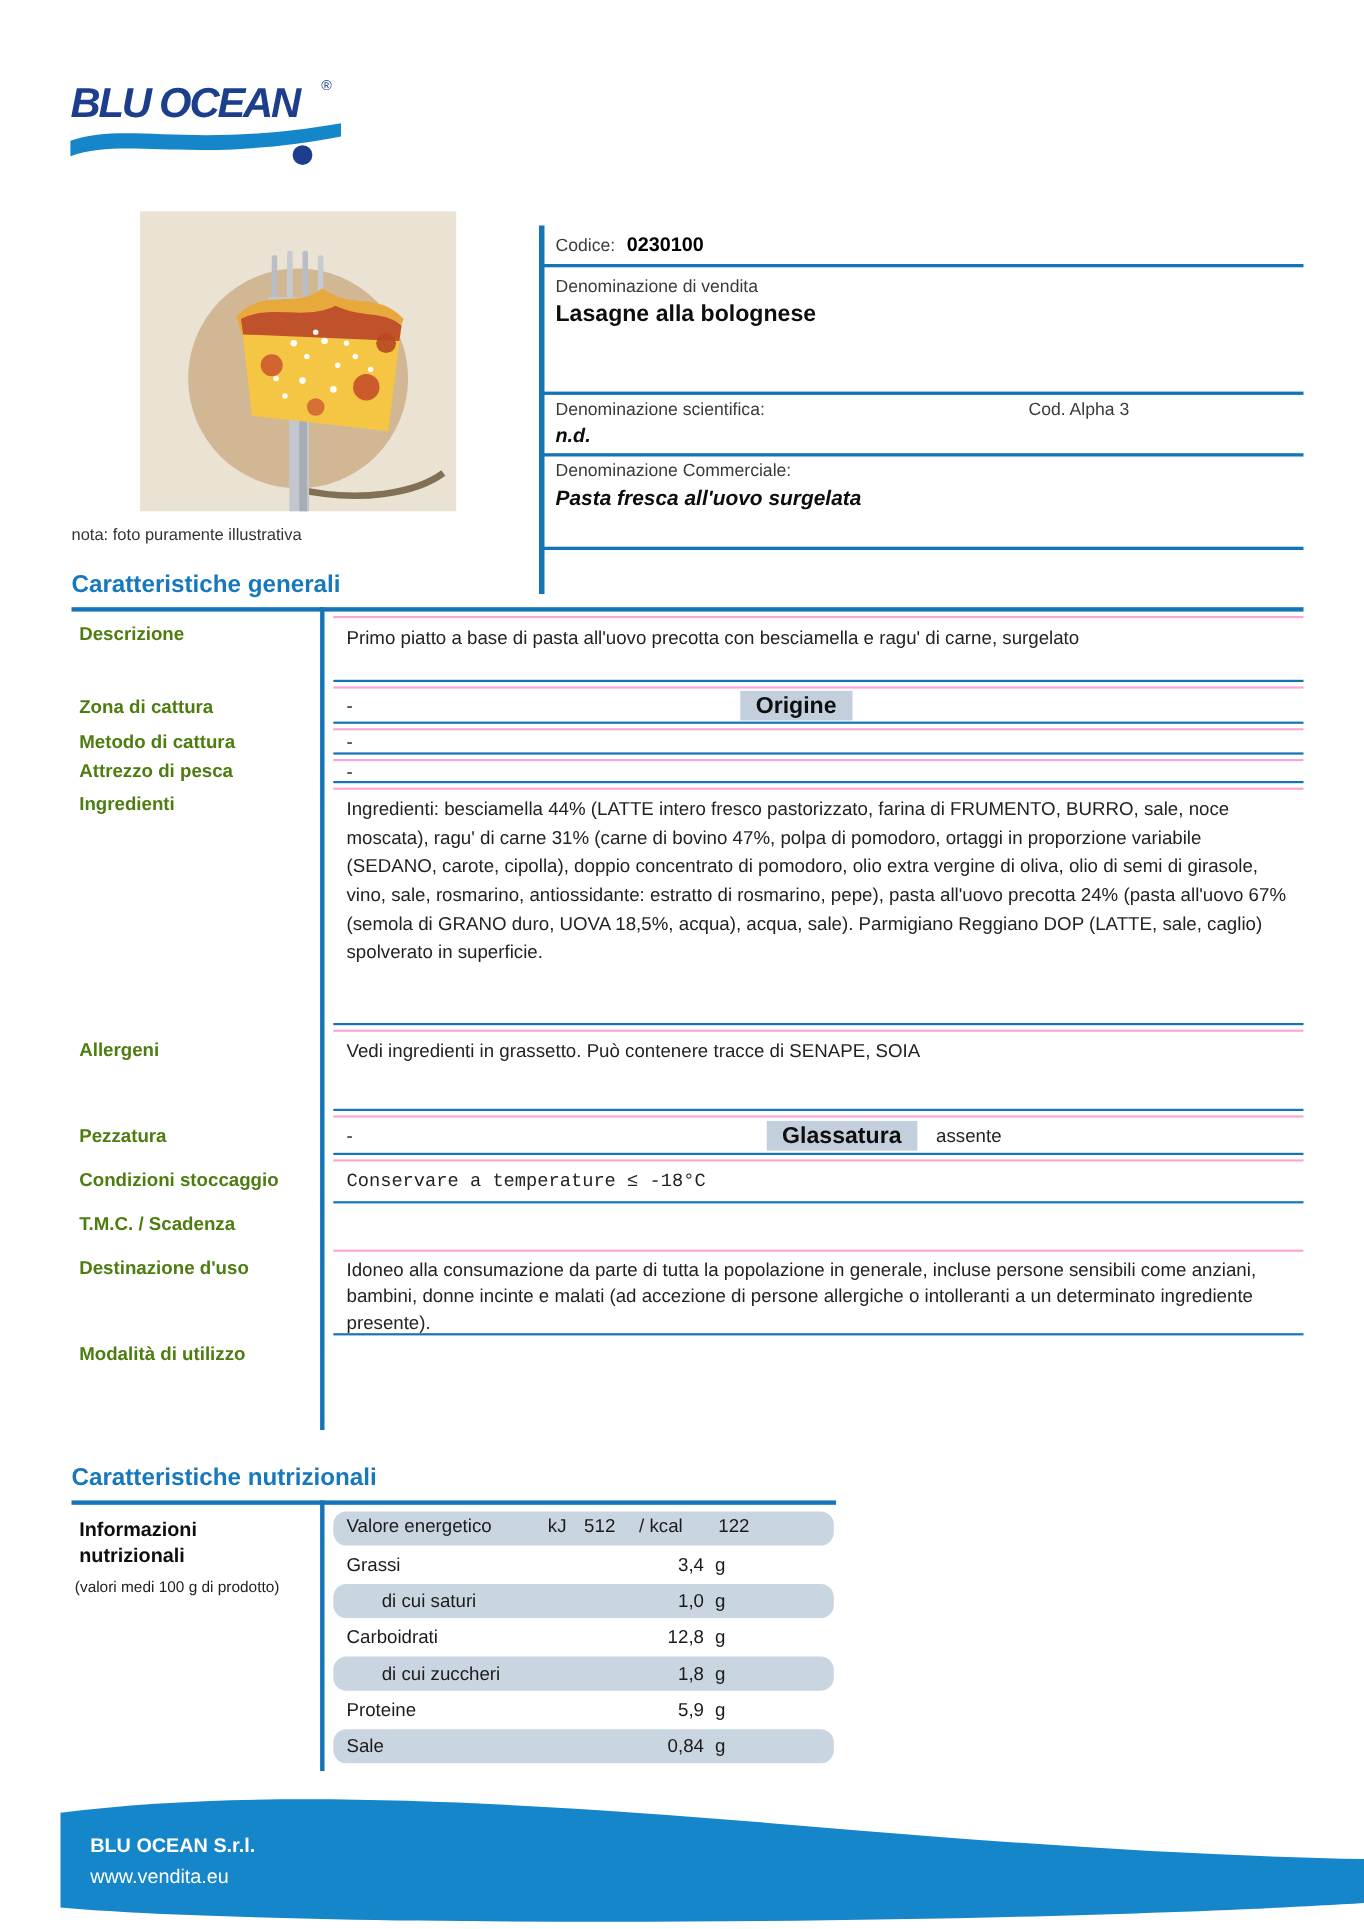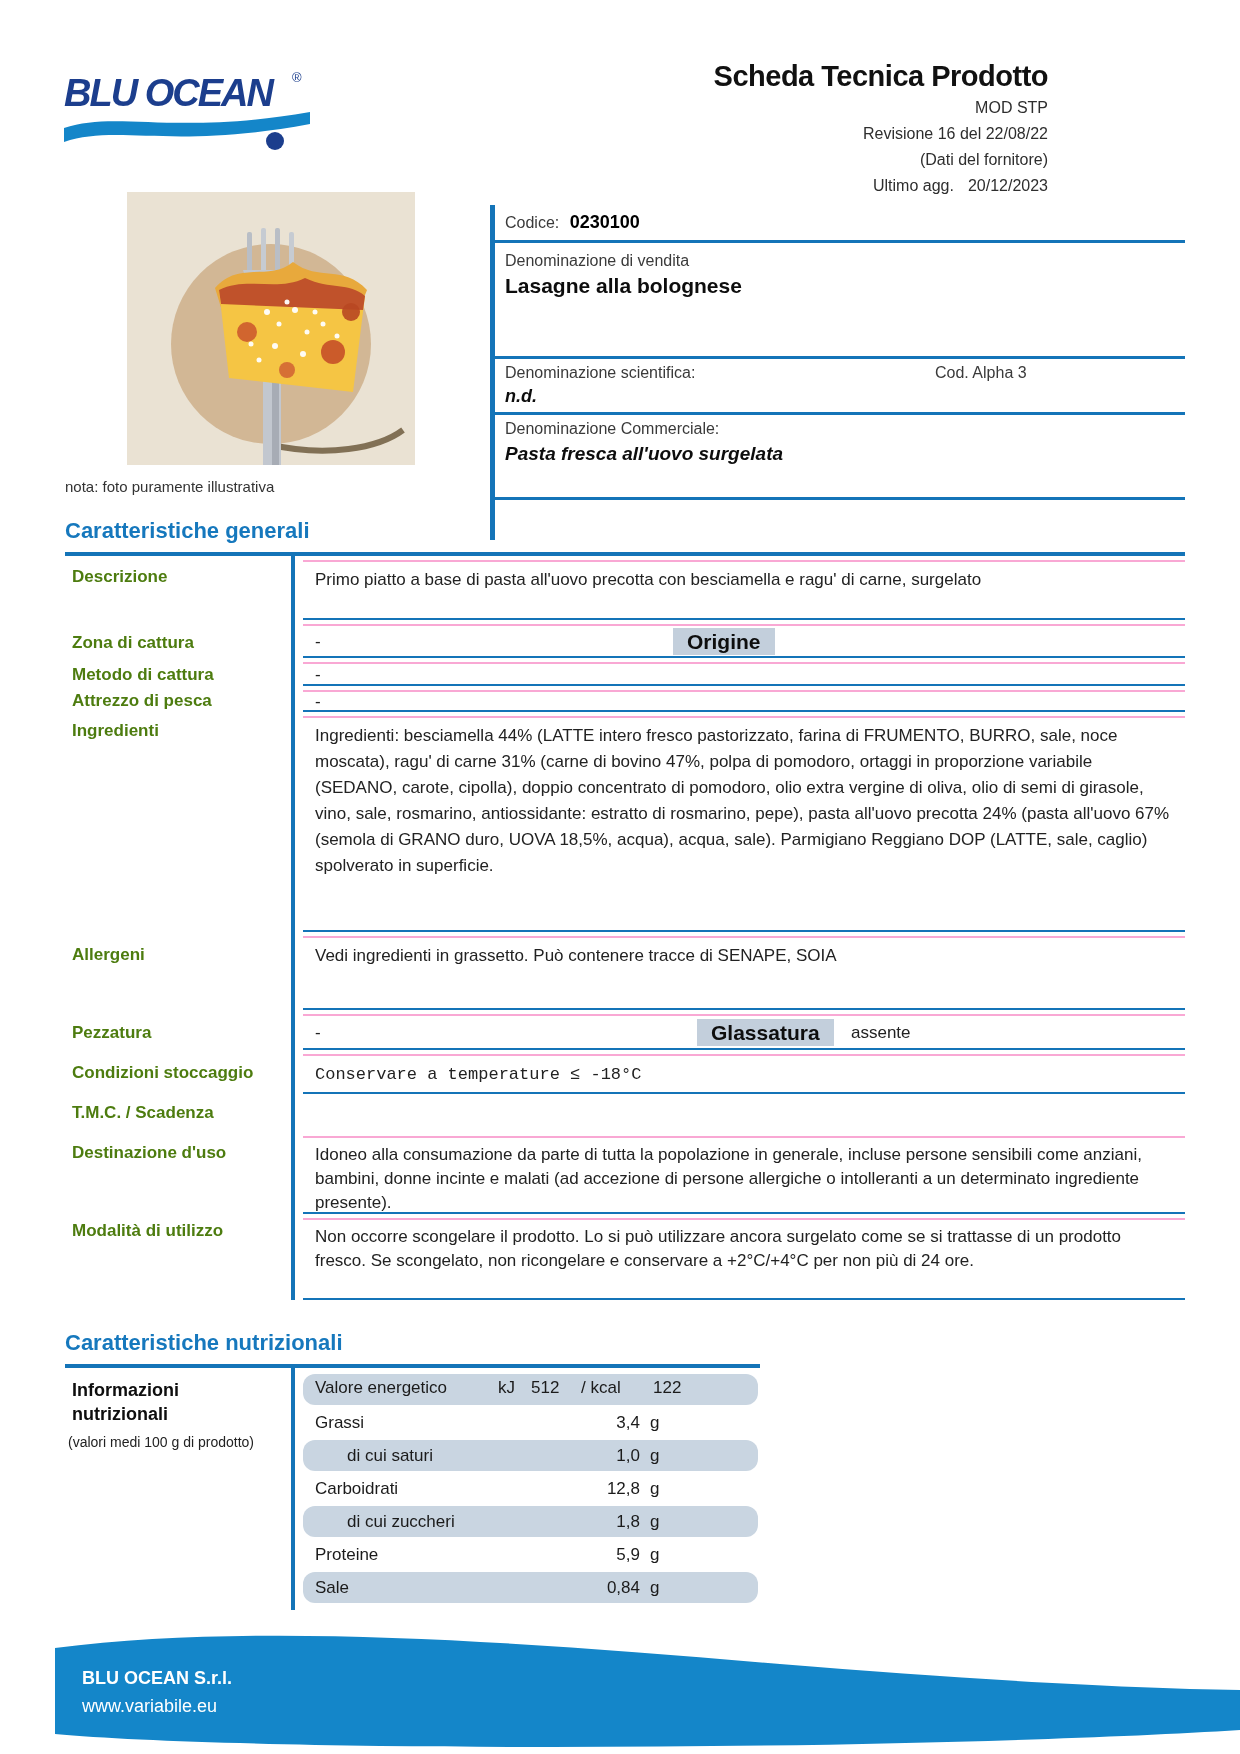--- a/index.html
+++ b/index.html
@@ -62,29 +62,20 @@
 
 <div id="page">
 
   <svg class="logo" viewBox="0 0 252 92">
     <text x="2" y="40" font-size="38" font-weight="bold" font-style="italic" fill="#1c3e8d" letter-spacing="-2">BLU OCEAN</text>
     <text x="230" y="16" font-size="13" fill="#1c3e8d">®</text>
     <path d="M2,62 C55,44 110,70 248,46 L248,58 C110,84 55,58 2,76 Z" fill="#1486c9"></path>
     <circle cx="213" cy="75" r="9" fill="#1c3e8d"></circle>
   </svg>
 
-  <div class="hdr">
-    <div class="hdr-title">Scheda Tecnica Prodotto</div>
-    <div class="hdr-sub">MOD STP</div>
-    <div class="hdr-sub">Revisione 16 del 22/08/22</div>
-    <div class="hdr-sub">(Dati del fornitore)</div>
-    <div class="hdr-sub">
-      <span>Ultimo agg.</span><span class="hdr-gap"></span><span>20/12/2023</span>
-    </div>
-  </div>
 
   <svg class="photo" viewBox="0 0 288 273">
     <rect x="0" y="0" width="288" height="273" fill="#eae2d3"></rect>
     <circle cx="144" cy="152" r="100" fill="#d2b795"></circle>
     <path d="M140,252 C200,266 252,256 276,238" stroke="#6e5c3e" stroke-width="6" fill="none" opacity="0.85"></path>
     <g>
       <rect x="120" y="40" width="5" height="40" rx="2" fill="#b9bec6"></rect>
       <rect x="134" y="36" width="5" height="44" rx="2" fill="#c6cbd2"></rect>
       <rect x="148" y="36" width="5" height="44" rx="2" fill="#b9bec6"></rect>
       <rect x="162" y="40" width="5" height="40" rx="2" fill="#c6cbd2"></rect>
@@ -172,21 +163,20 @@
 
   <div class="rlabel" style="top:1062px;">Condizioni stoccaggio</div>
   <div class="cell mid" style="top:1054px; height:40px;font-family:Liberation Mono, monospace;">Conservare a temperature ≤ -18°C</div>
 
   <div class="rlabel" style="top:1102px;">T.M.C. / Scadenza</div>
 
   <div class="rlabel" style="top:1142px;">Destinazione d'uso</div>
   <div class="cell" style="top:1136px; height:78px; line-height:24px;">Idoneo alla consumazione da parte di tutta la popolazione in generale, incluse persone sensibili come anziani, bambini, donne incinte e malati (ad accezione di persone allergiche o intolleranti a un determinato ingrediente presente).</div>
 
   <div class="rlabel" style="top:1220px;">Modalità di utilizzo</div>
-  <div class="cell" style="top:1218px; height:82px; line-height:24px;">Non occorre scongelare il prodotto. Lo si può utilizzare ancora surgelato come se si trattasse di un prodotto fresco. Se scongelato, non ricongelare e conservare a +2°C/+4°C per non più di 24 ore.</div>
 
   <div class="sec-h" style="top:1330px;">Caratteristiche nutrizionali</div>
   <div class="thick" style="left:65px; top:1364px; width:695px;"></div>
   <div class="vdiv" style="left:291px; top:1364px; height:246px;"></div>
 
   <div class="info-title" style="top:1380px;">Informazioni</div>
   <div class="info-title" style="top:1404px;">nutrizionali</div>
   <div class="info-note" style="top:1434px;">(valori medi 100 g di prodotto)</div>
 
   <div class="nrow shaded erow" style="top:1374px;">
@@ -225,15 +215,15 @@
   <div class="nrow shaded" style="top:1572px;">
     <span class="nname">Sale</span>
     <span class="nval">0,84</span>
     <span class="nunit">g</span>
   </div>
 
   <svg class="footer-svg" viewBox="0 0 1240 140" preserveAspectRatio="none">
     <path d="M55,34 C260,8 520,28 780,50 C960,65 1120,74 1240,76 L1240,116 C1050,128 700,136 380,132 C240,130 120,126 55,120 Z" fill="#1486c9"></path>
   </svg>
   <div class="f-company">BLU OCEAN S.r.l.</div>
-  <div class="f-site">www.variabile.eu</div>
+  <div class="f-site">www.vendita.eu</div>
 
 </div>
 
 </body></html>

